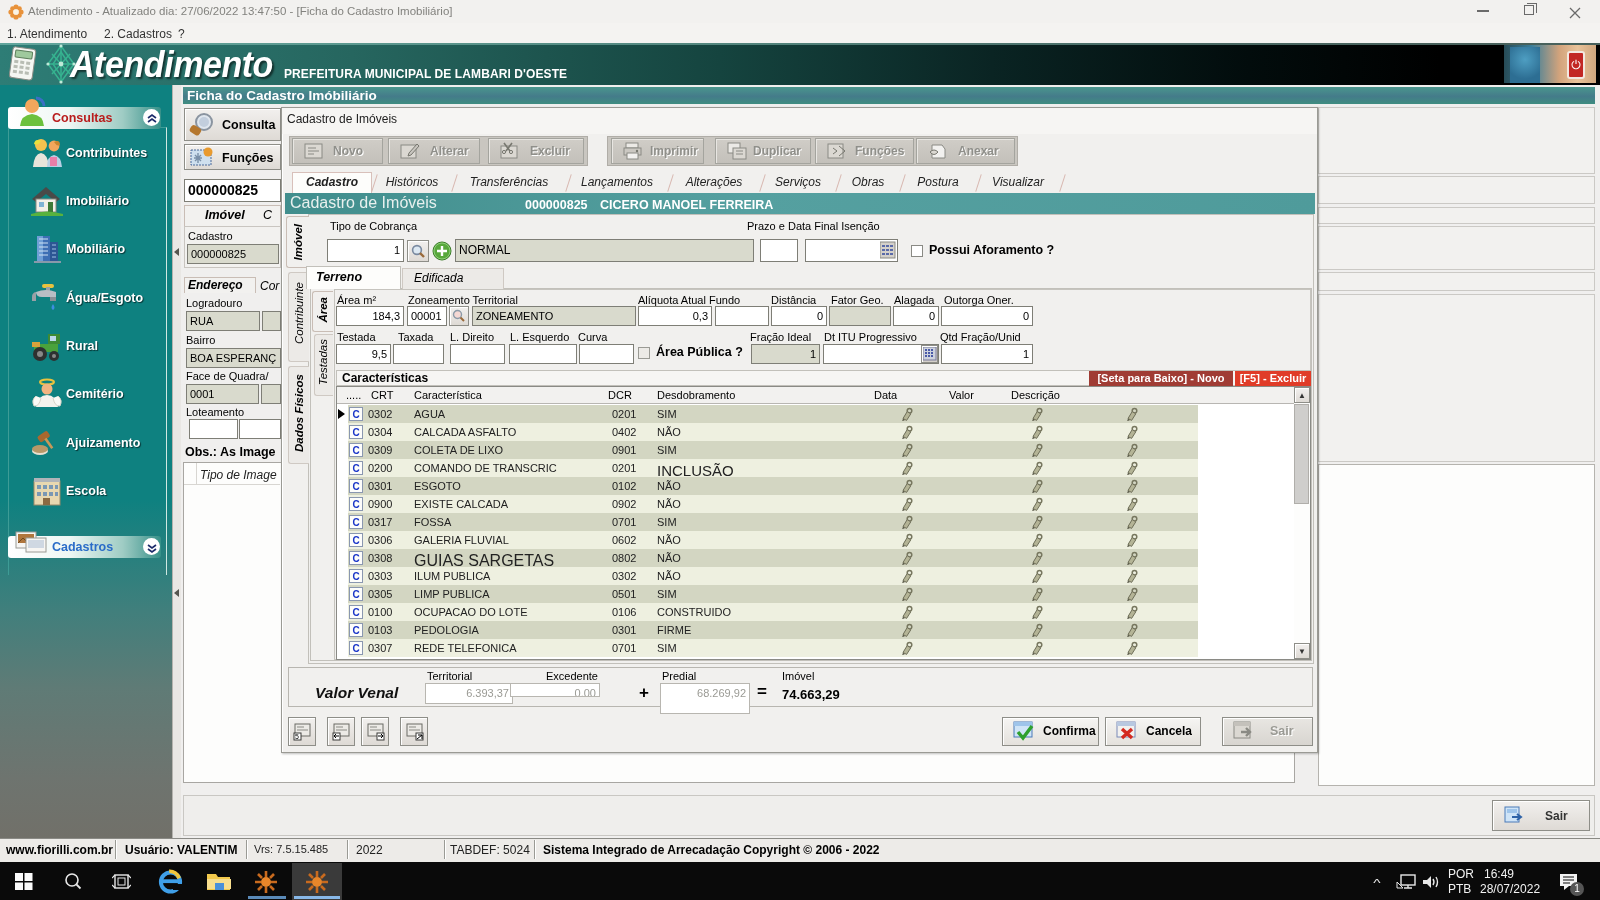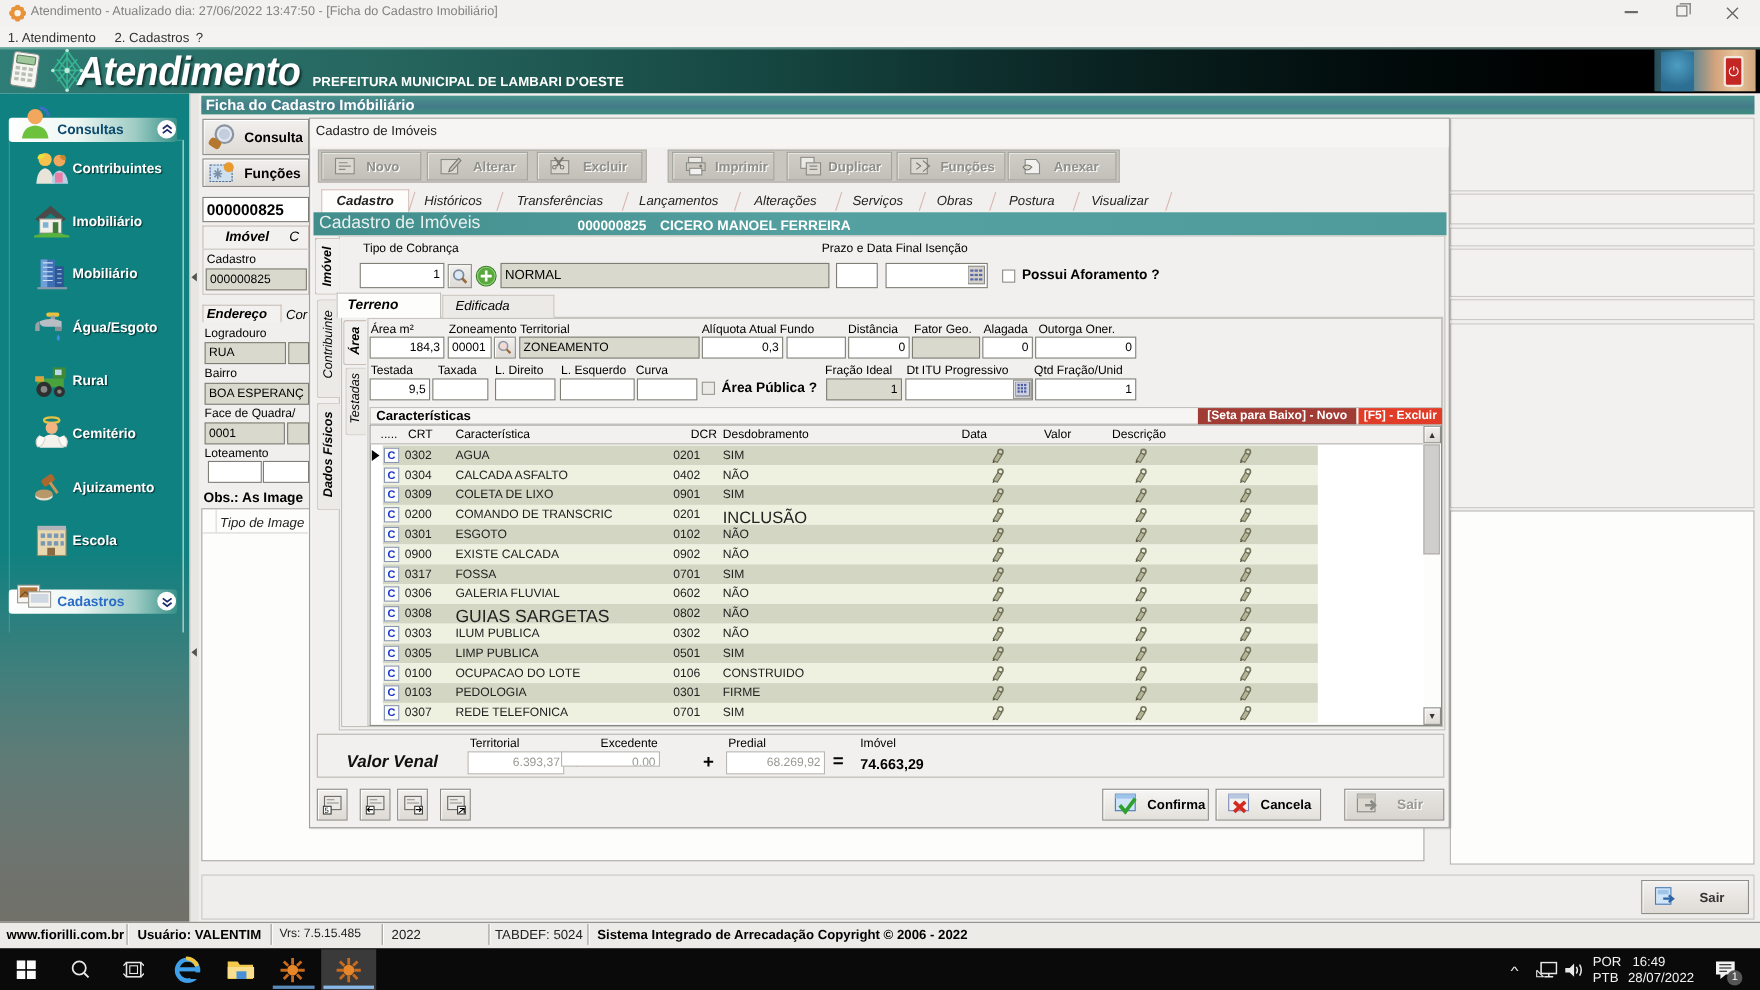--- a/index.html
+++ b/index.html
@@ -90,21 +90,21 @@
 </div>
 
 <div class="ab" style="left:0;top:85px;width:172px;height:753px;background:linear-gradient(180deg,#0e8180 0%,#0e8180 55%,#417f7c 70%,#5f7b76 80%,#6e746f 92%,#717069 100%)"></div>
 <div class="ab" style="left:172px;top:85px;width:9px;height:753px;background:#e9e7e4;border-left:1px solid #b5b3ae"></div>
 <div class="ab" style="left:174px;top:248px;width:0;height:0;border-right:5px solid #55554f;border-top:4px solid transparent;border-bottom:4px solid transparent"></div>
 <div class="ab" style="left:174px;top:589px;width:0;height:0;border-right:5px solid #55554f;border-top:4px solid transparent;border-bottom:4px solid transparent"></div>
 
 <div class="ab" style="left:8px;top:127px;width:159px;height:448px;border:1px solid #3e9c96;border-right-color:#cfe8e2;border-bottom:none"></div>
 
 <div class="ab" style="left:8px;top:107px;width:153px;height:22px;border-radius:3px;background:linear-gradient(90deg,#ffffff 0%,#eef7f4 40%,#9fccc4 75%,#379089 100%)"></div>
-<div class="ab b" style="left:52px;top:111px;font-size:12.5px;color:#0c4a6e">Consultas</div>
+<div class="ab b" style="left:52px;top:111px;font-size:12.5px;color:#b91c1c">Consultas</div>
 <div class="ab" style="left:143px;top:109px;width:17px;height:17px;border-radius:50%;background:#fff"></div>
 <div class="ab" style="left:146px;top:111px"><svg width="12" height="13">
       <path d="M2 6 l4 -3 4 3 M2 10 l4 -3 4 3" stroke="#1c2b6a" stroke-width="1.6" fill="none"></path>
     </svg></div>
 <div class="ab" style="left:16px;top:96px;width:30px;height:32px">
 <svg width="30" height="32">
       <circle cx="16" cy="10" r="7" fill="#f2a75c"></circle>
       <path d="M4 30 Q5 19 16 18 Q27 19 28 30 Z" fill="#6cc13d"></path>
       <path d="M20 2 a8 8 0 0 1 8 8" stroke="#3a6fc4" stroke-width="3" fill="none"></path>
     </svg></div>
@@ -496,21 +496,21 @@
 <div class="ab" style="left:336px;top:370px;width:975px;height:16px;background:#f6f5f3;border:1px solid #c2c0ba"></div>
 <div class="ab b" style="left:342px;top:371px;font-size:12px;color:#000">Características</div>
 <div class="ab b" style="left:1089px;top:371px;width:144px;height:15px;background:#a03c34;color:#fff;font-size:11px;text-align:center;line-height:15px">[Seta para Baixo] - Novo</div>
 <div class="ab b" style="left:1235px;top:371px;width:76px;height:15px;background:#e03c28;color:#fff;font-size:11px;text-align:center;line-height:15px">[F5] - Excluir</div>
 
 <div class="ab" style="left:336px;top:386px;width:975px;height:274px;background:#fff;border:1px solid #8a8a85"></div>
 <div class="ab" style="left:337px;top:387px;width:973px;height:17px;background:#f2f1ef;border-bottom:1px solid #b8b6b2"></div>
 <div class="lbl b" style="left:346px;top:389px;font-weight:normal">.....</div>
 <div class="lbl" style="left:371px;top:389px">CRT</div>
 <div class="lbl" style="left:414px;top:389px">Característica</div>
-<div class="lbl" style="left:628px;top:389px">DCR</div>
+<div class="lbl" style="left:608px;top:389px">DCR</div>
 <div class="lbl" style="left:657px;top:389px">Desdobramento</div>
 <div class="lbl" style="left:874px;top:389px">Data</div>
 <div class="lbl" style="left:949px;top:389px">Valor</div>
 <div class="lbl" style="left:1011px;top:389px">Descrição</div>
 <div id="tablerows">
 <div class="ab" style="left:348px;top:405px;width:850px;height:18px;background:#d3d6c2"></div>
 <div class="ab" style="left:338px;top:409px;width:0;height:0;border-left:7px solid #000;border-top:5px solid transparent;border-bottom:5px solid transparent"></div>
 <div class="ab" style="left:349px;top:407px;width:14px;height:14px;background:#fdfdfb;border:1px solid #8a97b0;color:#1a35c8;font-weight:bold;font-size:10px;text-align:center;line-height:13px">C</div>
 <div class="ab" style="left:368px;top:408px;font-size:11px;color:#222">0302</div>
 <div class="ab" style="left:414px;top:408px;font-size:11px;color:#222">AGUA</div>
@@ -814,21 +814,21 @@
 <div class="ab" style="left:288px;top:667px;width:1025px;height:40px;background:#f1f0ee;border:1px solid #b8b6b0"></div>
 <div class="ab b i" style="left:315px;top:684px;font-size:15.5px;color:#111">Valor Venal</div>
 <div class="lbl" style="left:427px;top:670px">Territorial</div>
 <div class="lbl" style="left:546px;top:670px">Excedente</div>
 <div class="lbl" style="left:662px;top:670px">Predial</div>
 <div class="lbl" style="left:782px;top:670px">Imóvel</div>
 <div class="inp ra" style="left:425px;top:683px;width:88px;height:21px;border-color:#b8b6b0;color:#9a9a94">6.393,37</div>
 <div class="ab b" style="left:519px;top:683px;font-size:17px">+</div>
 <div class="inp ra" style="left:510px;top:683px;width:90px;height:14px;border-color:#b8b6b0;color:#9a9a94">0,00</div>
 <div class="ab b" style="left:639px;top:683px;font-size:17px">+</div>
-<div class="inp ra" style="left:660px;top:683px;width:90px;height:21px;border-color:#b8b6b0;color:#9a9a94">68.269,92</div>
+<div class="inp ra" style="left:660px;top:683px;width:90px;height:31px;border-color:#b8b6b0;color:#9a9a94">68.269,92</div>
 <div class="ab b" style="left:757px;top:682px;font-size:17px">=</div>
 <div class="ab b" style="left:782px;top:687px;font-size:13px;color:#000">74.663,29</div>
 
 <div class="btn3" style="left:288px;top:717px;width:28px;height:29px"></div>
 <div class="ab" style="left:293px;top:722px"><svg width="19" height="19">
         <rect x="2" y="2" width="15" height="12" fill="#eceae6" stroke="#6a6a64"></rect>
         <path d="M4 5 h7 M4 8 h11" stroke="#8a8a84"></path>
         <rect x="1" y="11" width="7" height="7" fill="#fff" stroke="#3a3a38"></rect>
         <text x="2" y="17" font-size="7" fill="#000">5</text>
       </svg></div>

